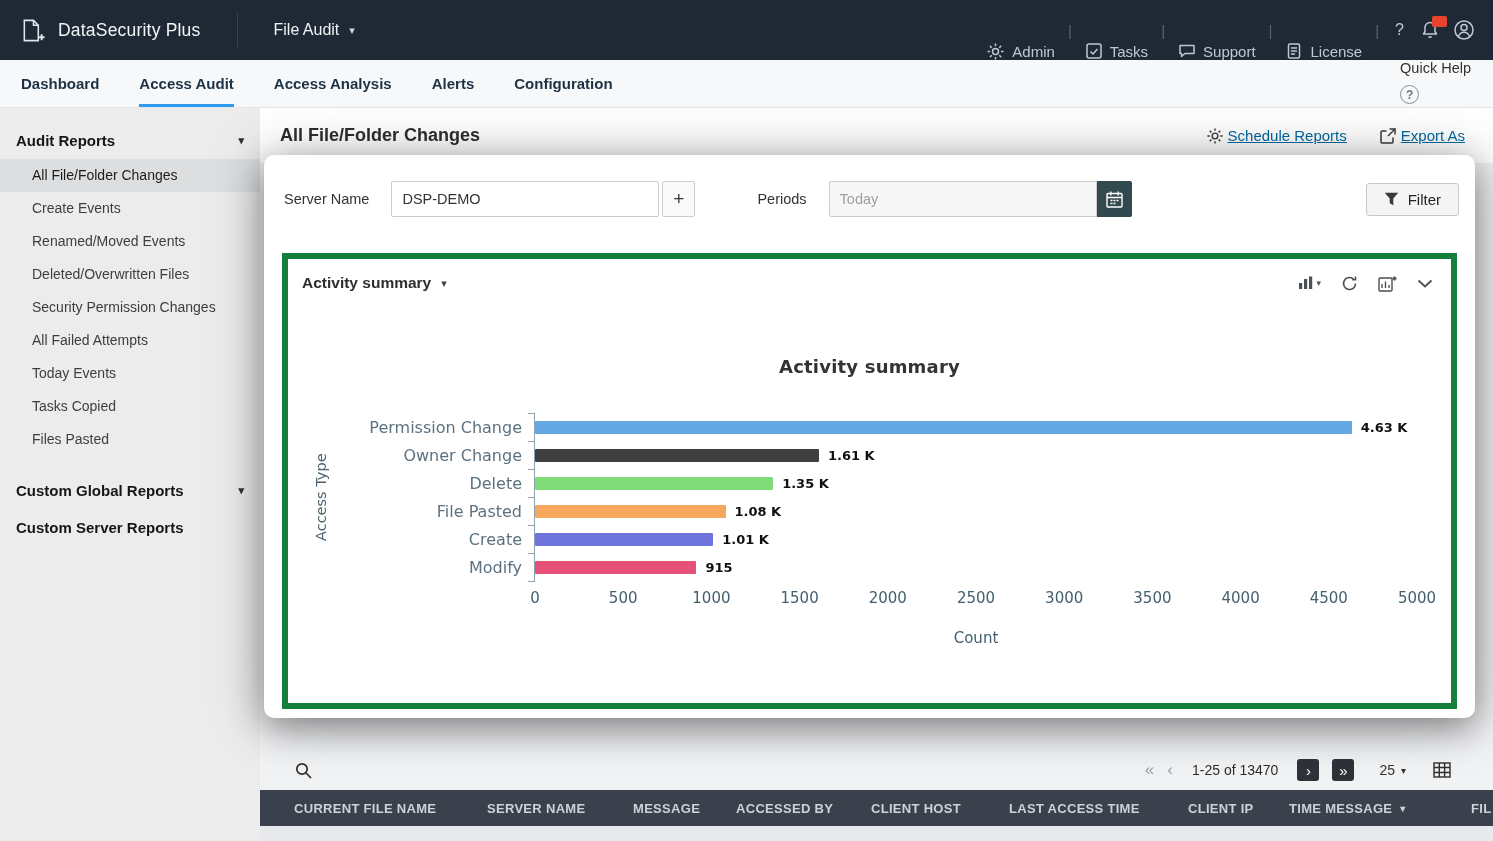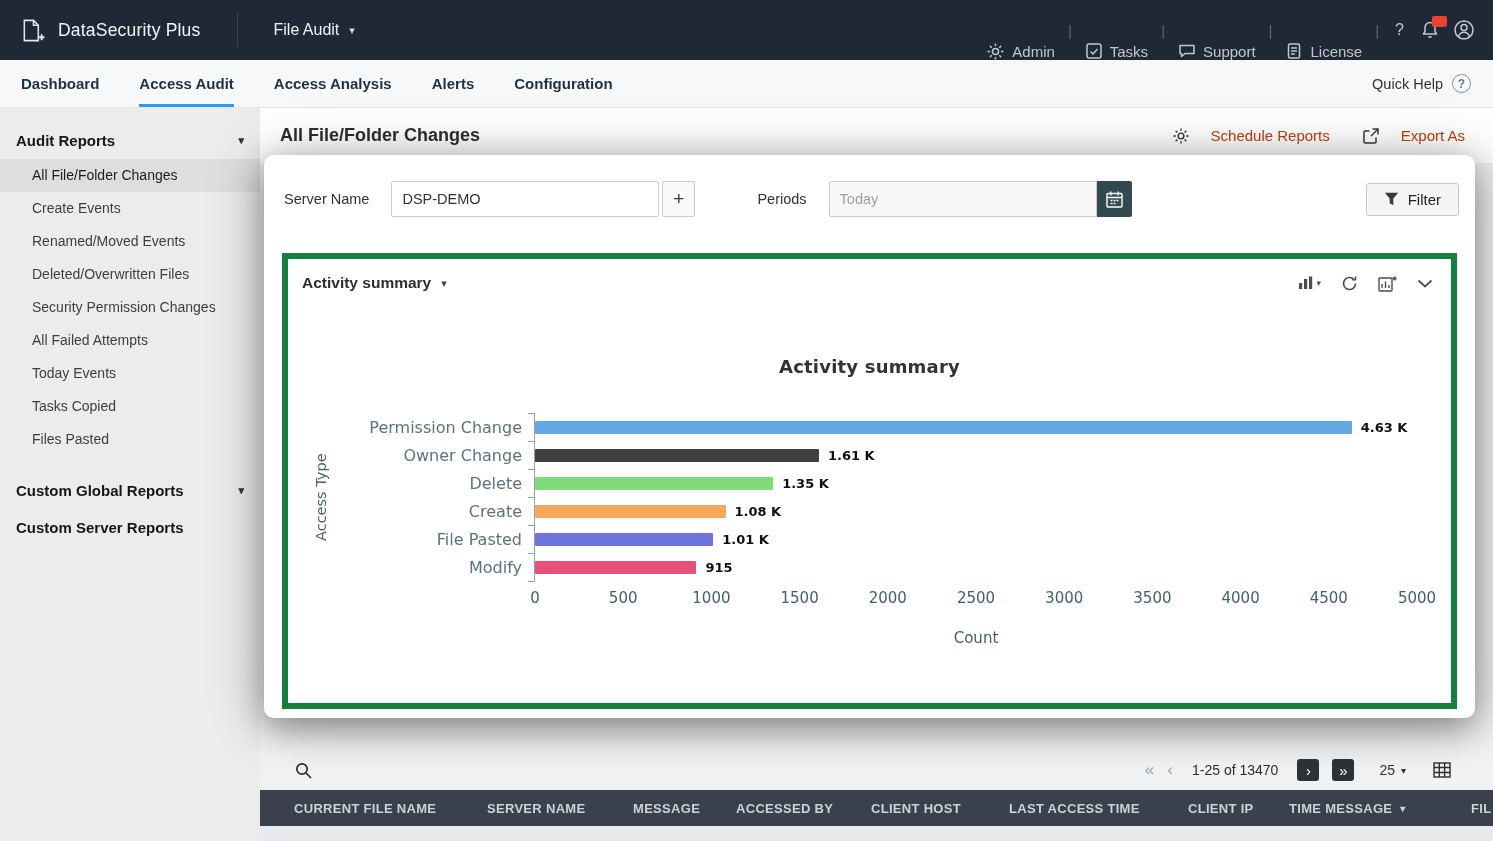--- a/index.html
+++ b/index.html
@@ -22,40 +22,40 @@
   .bell-wrap { position:relative; display:flex; cursor:pointer; }
   .badge { position:absolute; top:-4px; right:-7px; width:15px; height:11px; background:#e8432d; border-radius:2px; }
   .avatar { display:flex; cursor:pointer; }
 
   
   .tabsbar { position:absolute; top:60px; left:0; right:0; height:48px; background:#f7f8f9;
              border-bottom:1px solid #e3e5e7; display:flex; align-items:stretch; padding-left:21px; }
   .tab { display:flex; align-items:center; margin-right:40px; font-size:15px; font-weight:700; color:#1d3144;
          border-bottom:3px solid transparent; padding-top:2px; cursor:pointer; }
   .tab.active { border-bottom-color:var(--accent,#2d9cf0); }
-  .quick-help { margin-left:auto; margin-right:22px; display:flex; align-items:center; gap:9px;
-                font-size:14.5px; color:#333; cursor:pointer; }
+  .quick-help { margin-left:auto; margin-right:22px; display:flex; gap:9px;
+                font-size:14.5px; color:#333; cursor:pointer;flex-direction:column; }
   .qh-circle { width:19px; height:19px; border:1.5px solid #8a8f94; border-radius:50%; color:#6f7479;
                font-size:12px; font-weight:700; display:flex; align-items:center; justify-content:center; }
 
   
   .sidebar { position:absolute; top:108px; left:0; bottom:0; width:260px; background:var(--sidebar-bg,#ececec); padding-top:14px; }
   .side-header { display:flex; align-items:center; justify-content:space-between; padding:10px 16px;
                  font-size:15px; font-weight:700; color:#161616; cursor:pointer; }
   .side-header .s-caret { color:#333; }
   .side-header.mt { margin-top:16px; }
   .side-item { padding:8px 16px 9px 32px; font-size:14px; color:#3e3e3e; cursor:pointer; }
   .side-item.selected { background:#dcdee0; color:#1c1c1c; }
 
   
   .content-header { position:absolute; top:108px; left:260px; right:0; height:55px; background:#fff;
                     display:flex; align-items:center; padding:0 28px 0 20px; }
   .page-title { font-size:18px; font-weight:700; color:#2e2e2e; margin:0; }
   .header-actions { margin-left:auto; display:flex; align-items:center; gap:32px; }
-  .h-action { display:flex; align-items:center; gap:21px; font-size:15px; color:#c2410c; cursor:pointer; }
+  .h-action { display:flex; align-items:center; gap:4px; font-size:15px; color:#0369a1; cursor:pointer;text-decoration:underline; }
 
   
   .content-body { position:absolute; top:163px; left:260px; right:0; bottom:0; background:#f1f2f4; }
   .toolbar { position:absolute; left:0; right:0; top:587px; height:40px; display:flex; align-items:center; padding:0 42px 0 34px; }
   .tb-search { display:flex; cursor:pointer; }
   .pagination { margin-left:auto; display:flex; align-items:center; gap:13px; font-size:14px; color:#333; }
   .pg-nav { color:#9aa1a8; font-size:17px; cursor:pointer; }
   .pg-range { margin:0 6px; color:#2e2e2e; }
   .pg-btn { width:22px; height:22px; background:#2e333a; color:#fff; border-radius:3px; display:flex;
             align-items:center; justify-content:center; font-size:15px; cursor:pointer; }
@@ -395,22 +395,22 @@
       </div>
 
       <div class="chart">
         <div class="chart-title">Activity summary</div>
         <div class="chart-body">
           <div class="ylabel">Access Type</div>
           <div class="cat-labels" id="cat-labels">
               <div class="cat-label">Permission Change</div>
               <div class="cat-label">Owner Change</div>
               <div class="cat-label">Delete</div>
+              <div class="cat-label">File Pasted</div>
               <div class="cat-label">Create</div>
-              <div class="cat-label">File Pasted</div>
               <div class="cat-label">Modify</div>
             </div>
           <div class="plot" id="plot">
             <div class="xticks" id="xticks">
                 <span class="xtick" style="left: 0px;">0</span>
                 <span class="xtick" style="left: 88.2px;">500</span>
                 <span class="xtick" style="left: 176.4px;">1000</span>
                 <span class="xtick" style="left: 264.6px;">1500</span>
                 <span class="xtick" style="left: 352.8px;">2000</span>
                 <span class="xtick" style="left: 441px;">2500</span>

